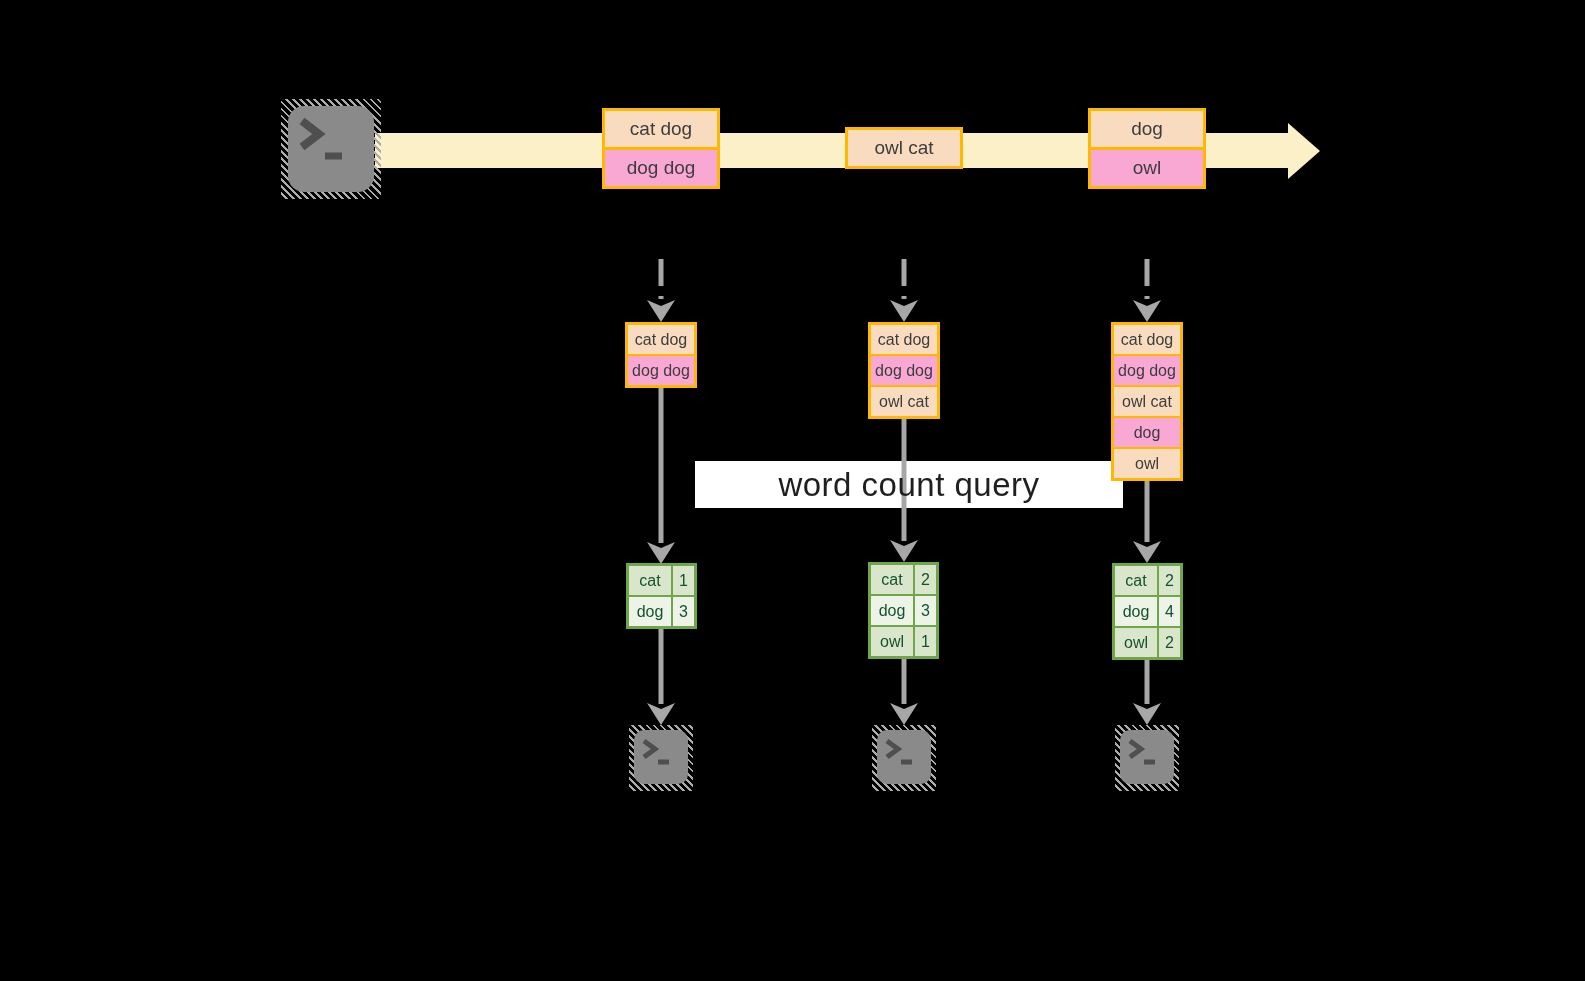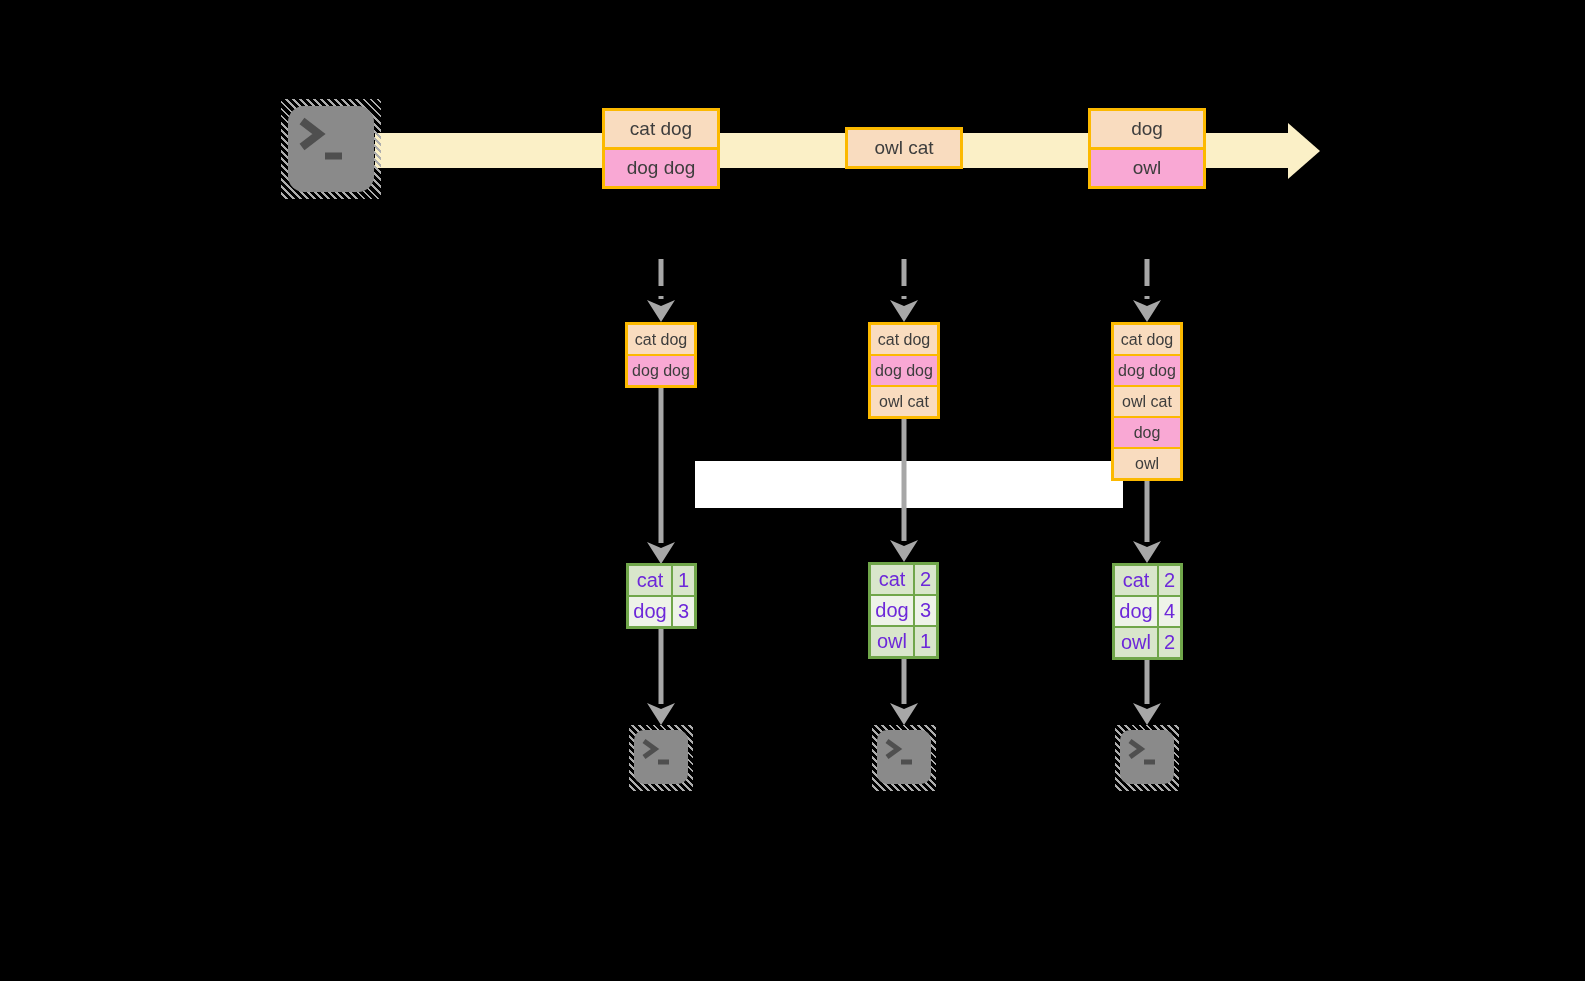--- a/index.html
+++ b/index.html
@@ -16,21 +16,21 @@
   
   .batch{position:absolute;border:3px solid #FCB900;box-sizing:border-box;z-index:3;}
   .b-row{height:36px;line-height:36px;text-align:center;font-size:19px;color:#3D3D3D;}
   .b-row + .b-row{border-top:3px solid #FCB900;}
   .s-row{height:29px;line-height:29px;text-align:center;font-size:16px;color:#3D3D3D;}
   .s-row + .s-row{border-top:2px solid #FCB900;}
   .dark{background:#F9DCBF;}
   .light{background:#f9a8d4;}
   
   .ctable{position:absolute;width:71px;border:3px solid #70A64A;box-sizing:border-box;z-index:3;}
-  .c-row{display:flex;height:29px;line-height:29px;font-size:20px;color:#6d28d9;}
+  .c-row{display:flex;height:29px;line-height:29px;font-size:16px;color:#14532d;}
   .c-row + .c-row{border-top:2px solid #70A64A;}
   .c-word{width:42px;text-align:center;border-right:2px solid #70A64A;}
   .c-num{flex:1;text-align:center;}
   .gdark{background:#D9E6CB;}
   .glight{background:#EEF3E8;}
   
   .qlabel-bg{position:absolute;left:695px;top:461px;width:428px;height:47px;background:#FFFFFF;z-index:1;}
   .qlabel-text{position:absolute;left:695px;top:461px;width:428px;height:47px;line-height:47px;
                text-align:center;font-size:33px;font-weight:300;letter-spacing:.5px;color:#1F1F1F;z-index:4;}
   
@@ -58,20 +58,21 @@
   </div>
   <div class="batch" style="left:845px;top:127px;width:118px;">
     <div class="b-row dark">owl cat</div>
   </div>
   <div class="batch" style="left:1088px;top:108px;width:118px;">
     <div class="b-row dark">dog</div>
     <div class="b-row light">owl</div>
   </div>
 
   <div class="qlabel-bg"></div>
+  <div class="qlabel-text">word count query</div>
 
   <svg id="arrows" width="1585" height="981">
 
     <g stroke="#A7A7A7" stroke-width="5" fill="#A7A7A7">
       <line x1="661" y1="259" x2="661" y2="299" stroke-dasharray="27 10"></line>
       <polygon points="647,300 661,322 675,300 661,306" stroke="none"></polygon>
       <line x1="904" y1="259" x2="904" y2="299" stroke-dasharray="27 10"></line>
       <polygon points="890,300 904,322 918,300 904,306" stroke="none"></polygon>
       <line x1="1147" y1="259" x2="1147" y2="299" stroke-dasharray="27 10"></line>
       <polygon points="1133,300 1147,322 1161,300 1147,306" stroke="none"></polygon>

